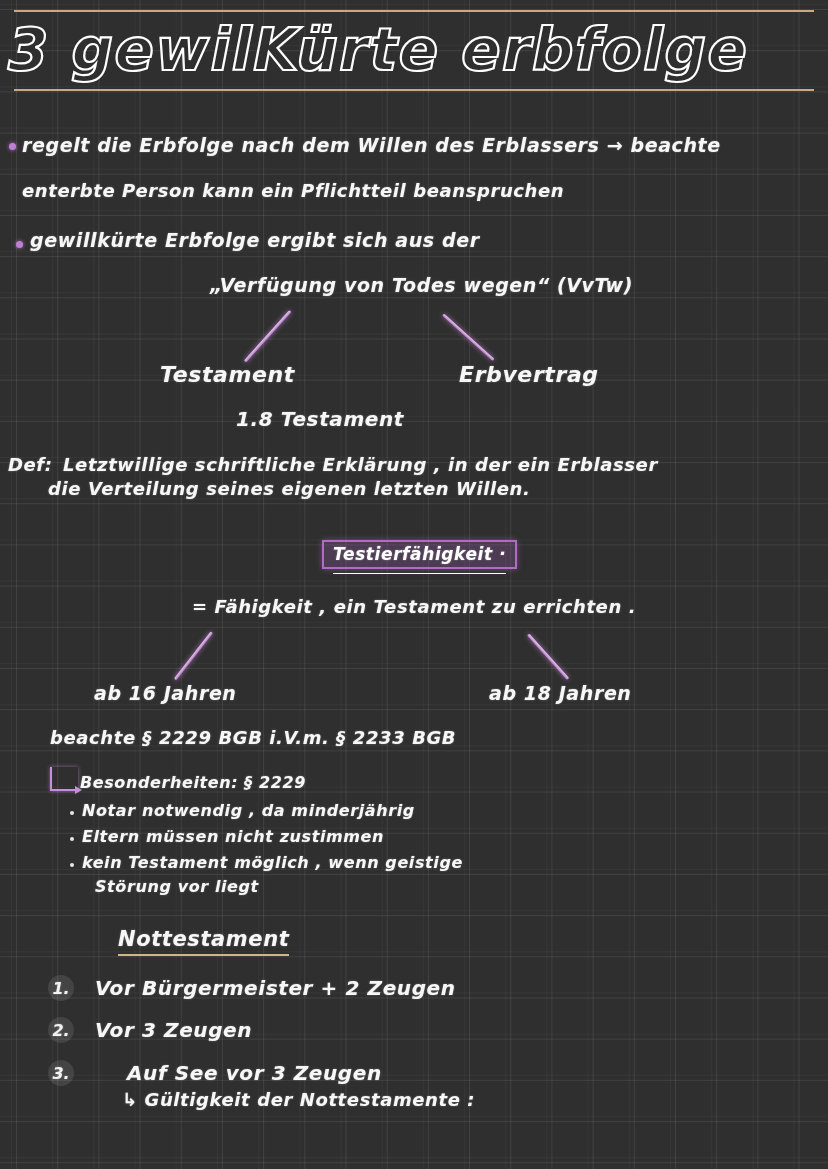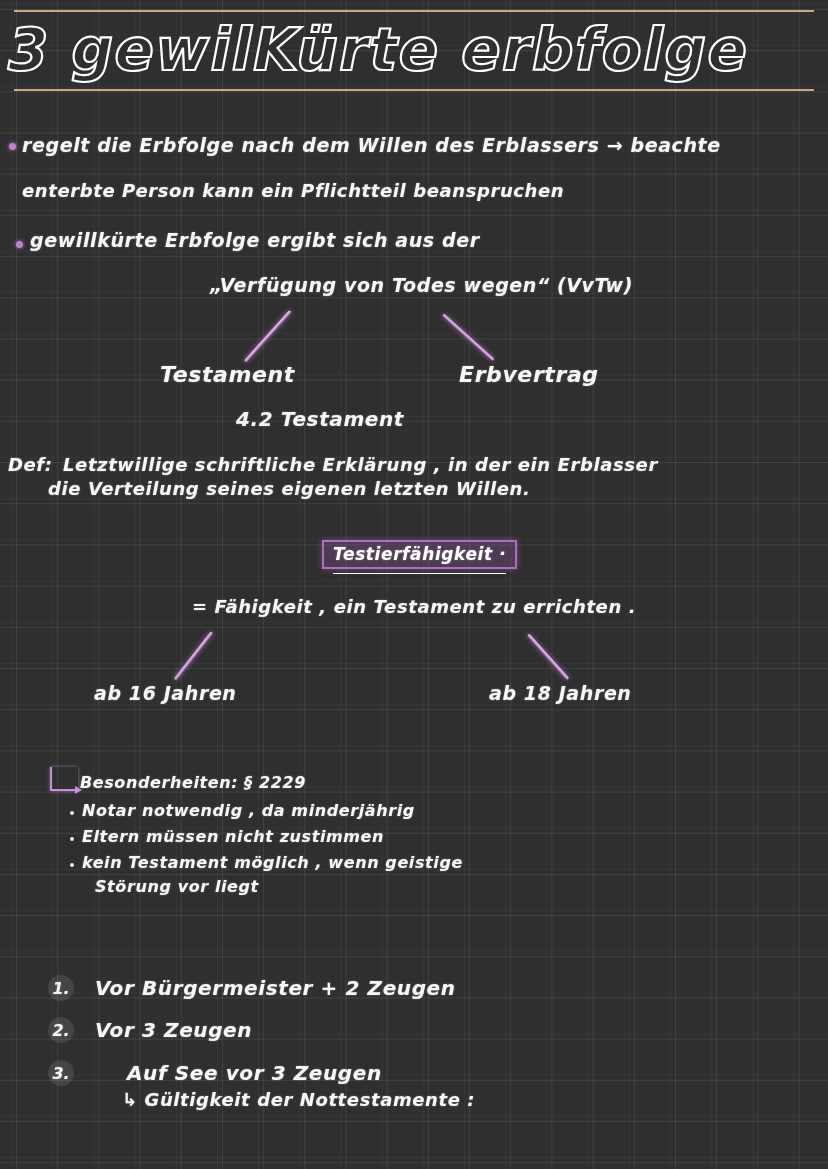--- a/index.html
+++ b/index.html
@@ -174,52 +174,54 @@
   <div class="hw" style="left:30px; top:229px; font-size:19px;">gewillkürte  Erbfolge   ergibt   sich   aus   der</div>
 
   <div class="hw" style="left:210px; top:274px; font-size:19px;">„Verfügung   von   Todes  wegen“  (VvTw)</div>
 
   <div class="connector" style="left:245px; top:360px; width:68px; transform: rotate(-48deg);"></div>
   <div class="connector" style="left:443px; top:313px; width:68px; transform: rotate(42deg);"></div>
 
   <div class="hw" style="left:160px; top:362px; font-size:22px;">Testament</div>
   <div class="hw" style="left:459px; top:362px; font-size:22px;">Erbvertrag</div>
 
-  <div class="hw" style="left:236px; top:408px; font-size:20px; font-weight:700;">4.2  Testament</div>
+  <div class="hw" style="left:236px; top:408px; font-size:20px; font-weight:700;">1.8  Testament</div>
 
   <div class="hw" style="left:8px; top:454px; font-size:18px;">Def:</div>
   <div class="hw" style="left:63px; top:454px; font-size:18px;">Letztwillige   schriftliche   Erklärung , in  der   ein   Erblasser</div>
   <div class="hw" style="left:48px; top:478px; font-size:18px;">die  Verteilung  seines  eigenen  letzten  Willen.</div>
 
   <div id="testierfaehigkeit-box">
     <span class="hwt">Testierfähigkeit ·</span>
   </div>
 
   <div class="hw" style="left:192px; top:596px; font-size:18px;">= Fähigkeit ,  ein   Testament  zu  errichten .</div>
 
   <div class="connector" style="left:175px; top:678px; width:60px; transform: rotate(-52deg);"></div>
   <div class="connector" style="left:528px; top:633px; width:60px; transform: rotate(48deg);"></div>
 
   <div class="hw" style="left:94px; top:682px; font-size:19px;">ab  16  Jahren</div>
   <div class="hw" style="left:489px; top:682px; font-size:19px;">ab   18  Jahren</div>
 
+  <div class="hw" style="left:50px; top:727px; font-size:18px;">beachte  § 2229 BGB i.V.m.  § 2233 BGB</div>
 
   <div class="elbow" style="left:50px; top:767px;"></div>
   <div class="hw" style="left:80px; top:774px; font-size:16px;">Besonderheiten: § 2229</div>
 
   <div class="minidot" style="left:70px; top:811px;"></div>
   <div class="hw" style="left:82px; top:802px; font-size:16px;">Notar  notwendig ,  da   minderjährig</div>
 
   <div class="minidot" style="left:70px; top:837px;"></div>
   <div class="hw" style="left:82px; top:828px; font-size:16px;">Eltern  müssen  nicht  zustimmen</div>
 
   <div class="minidot" style="left:70px; top:863px;"></div>
   <div class="hw" style="left:82px; top:854px; font-size:16px;text-align:right;">kein  Testament  möglich ,  wenn  geistige</div>
   <div class="hw" style="left:95px; top:878px; font-size:16px;">Störung  vor  liegt</div>
 
+  <div class="hw tan-underline" style="left:118px; top:927px; font-size:21px;">Nottestament</div>
 
   <div class="numbadge" style="left:48px; top:975px;">1.</div>
   <div class="hw" style="left:95px; top:977px; font-size:20px;">Vor  Bürgermeister  +  2  Zeugen</div>
 
   <div class="numbadge" style="left:48px; top:1017px;">2.</div>
   <div class="hw" style="left:95px; top:1019px; font-size:20px;">Vor  3  Zeugen</div>
 
   <div class="numbadge" style="left:48px; top:1060px;">3.</div>
   <div class="hw" style="left:95px; top:1062px; font-size:20px;margin-left:32px;">Auf  See   vor  3  Zeugen</div>
 

